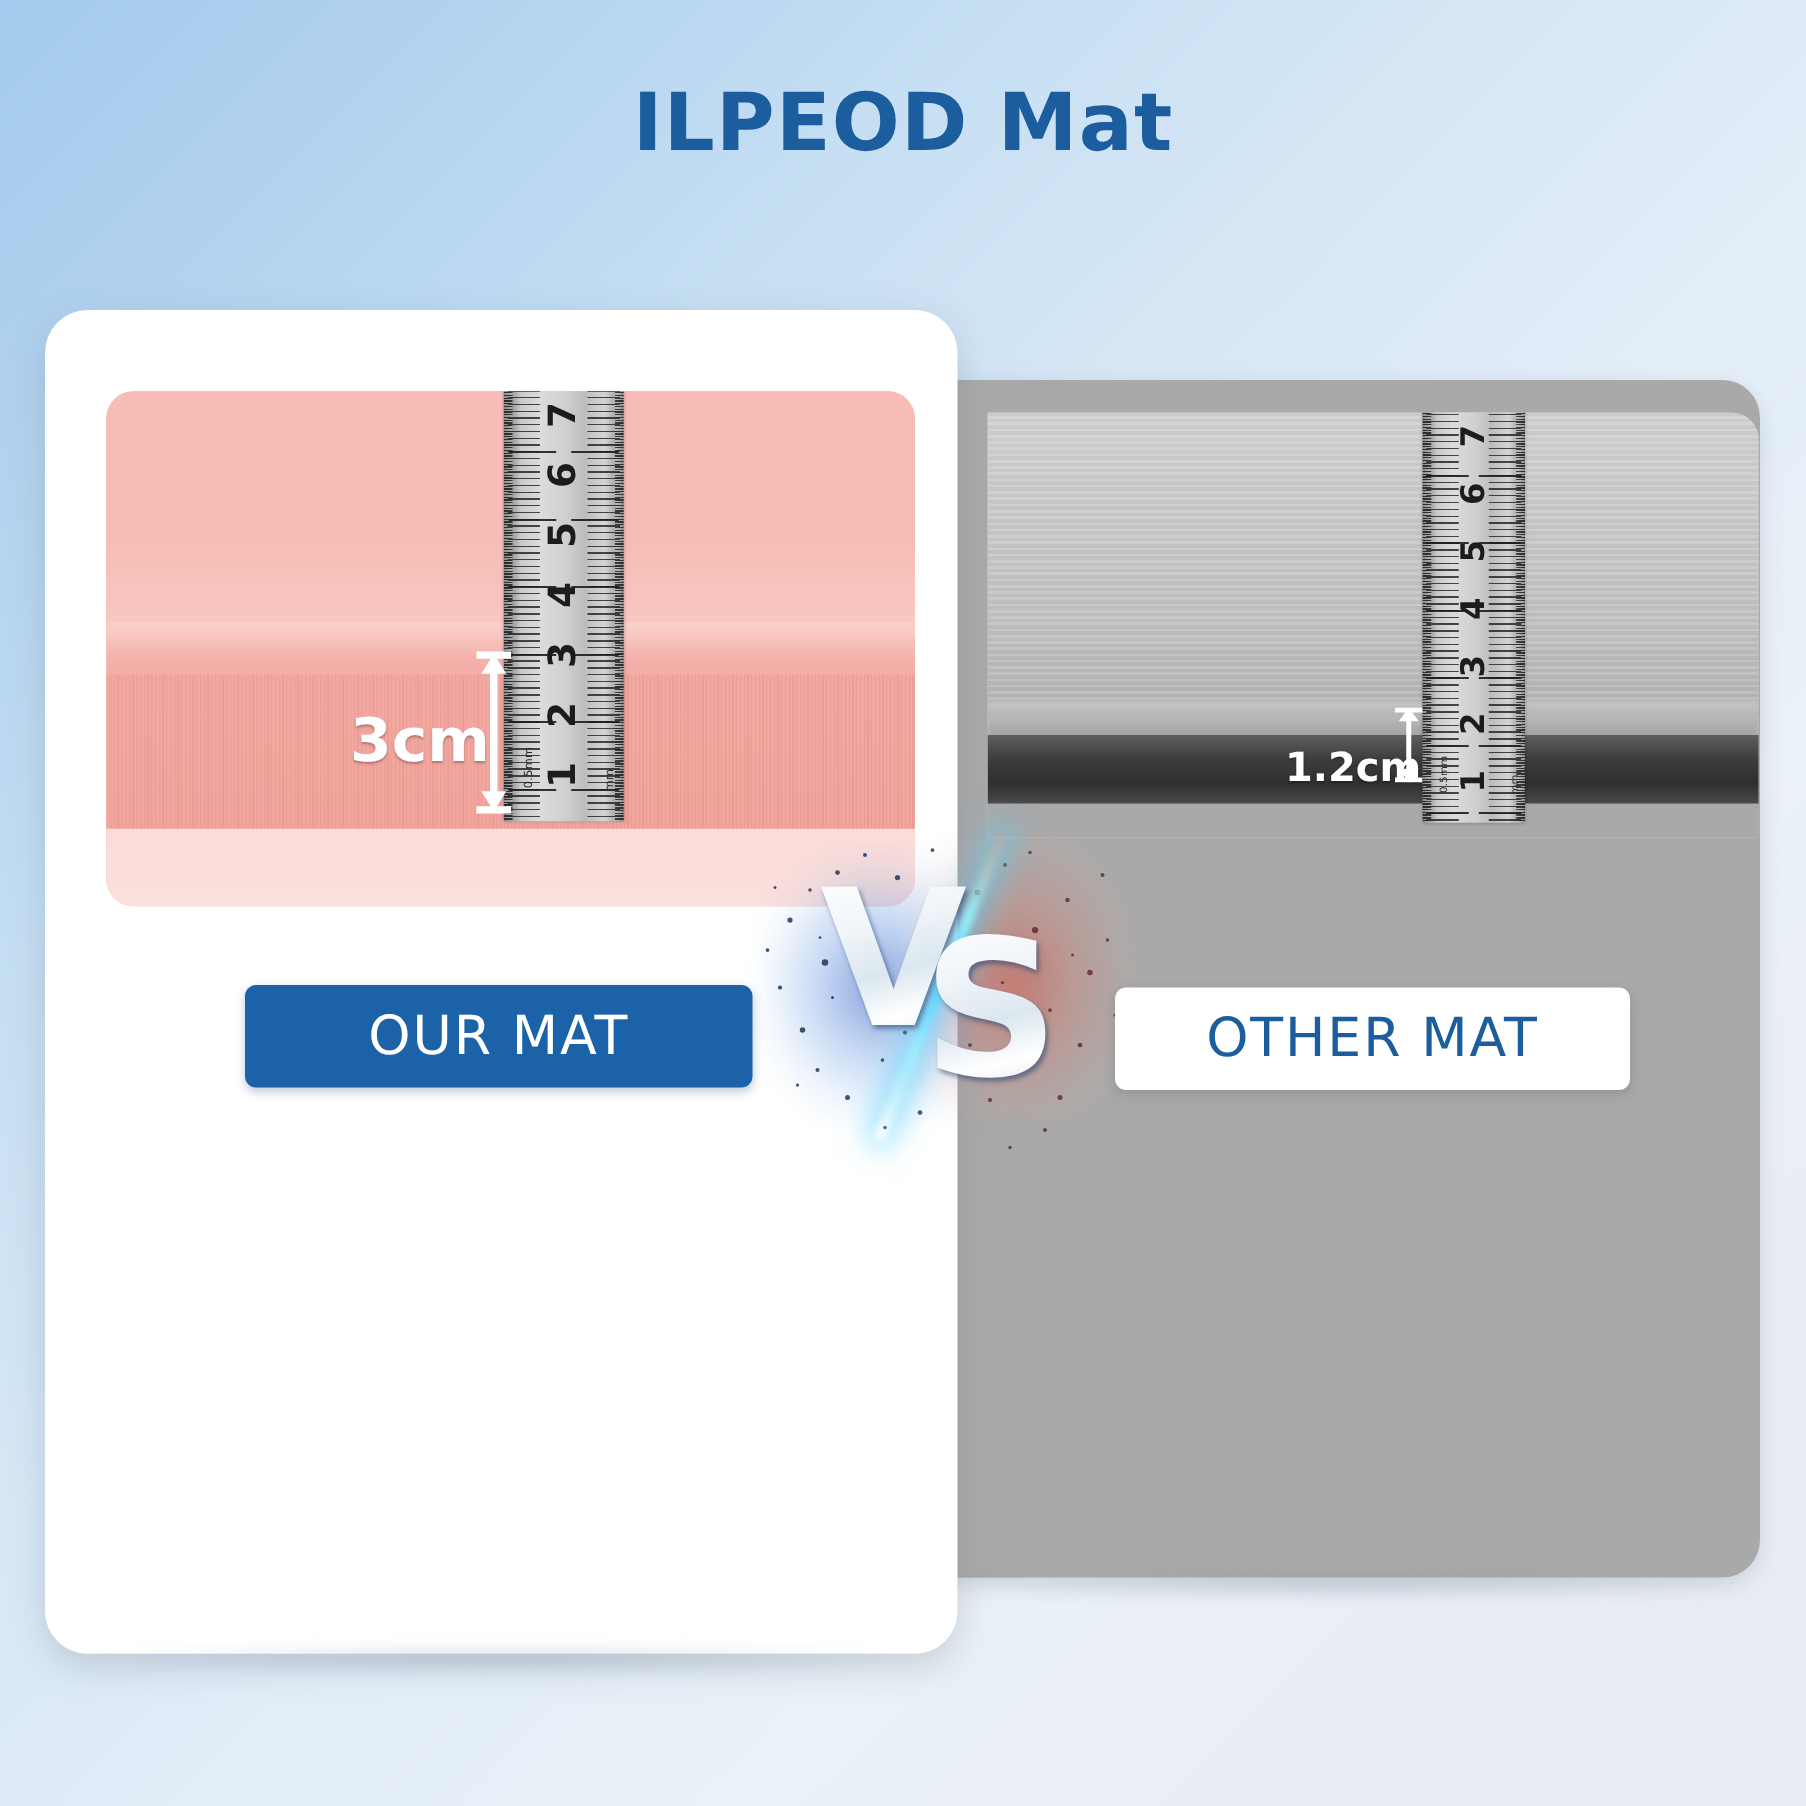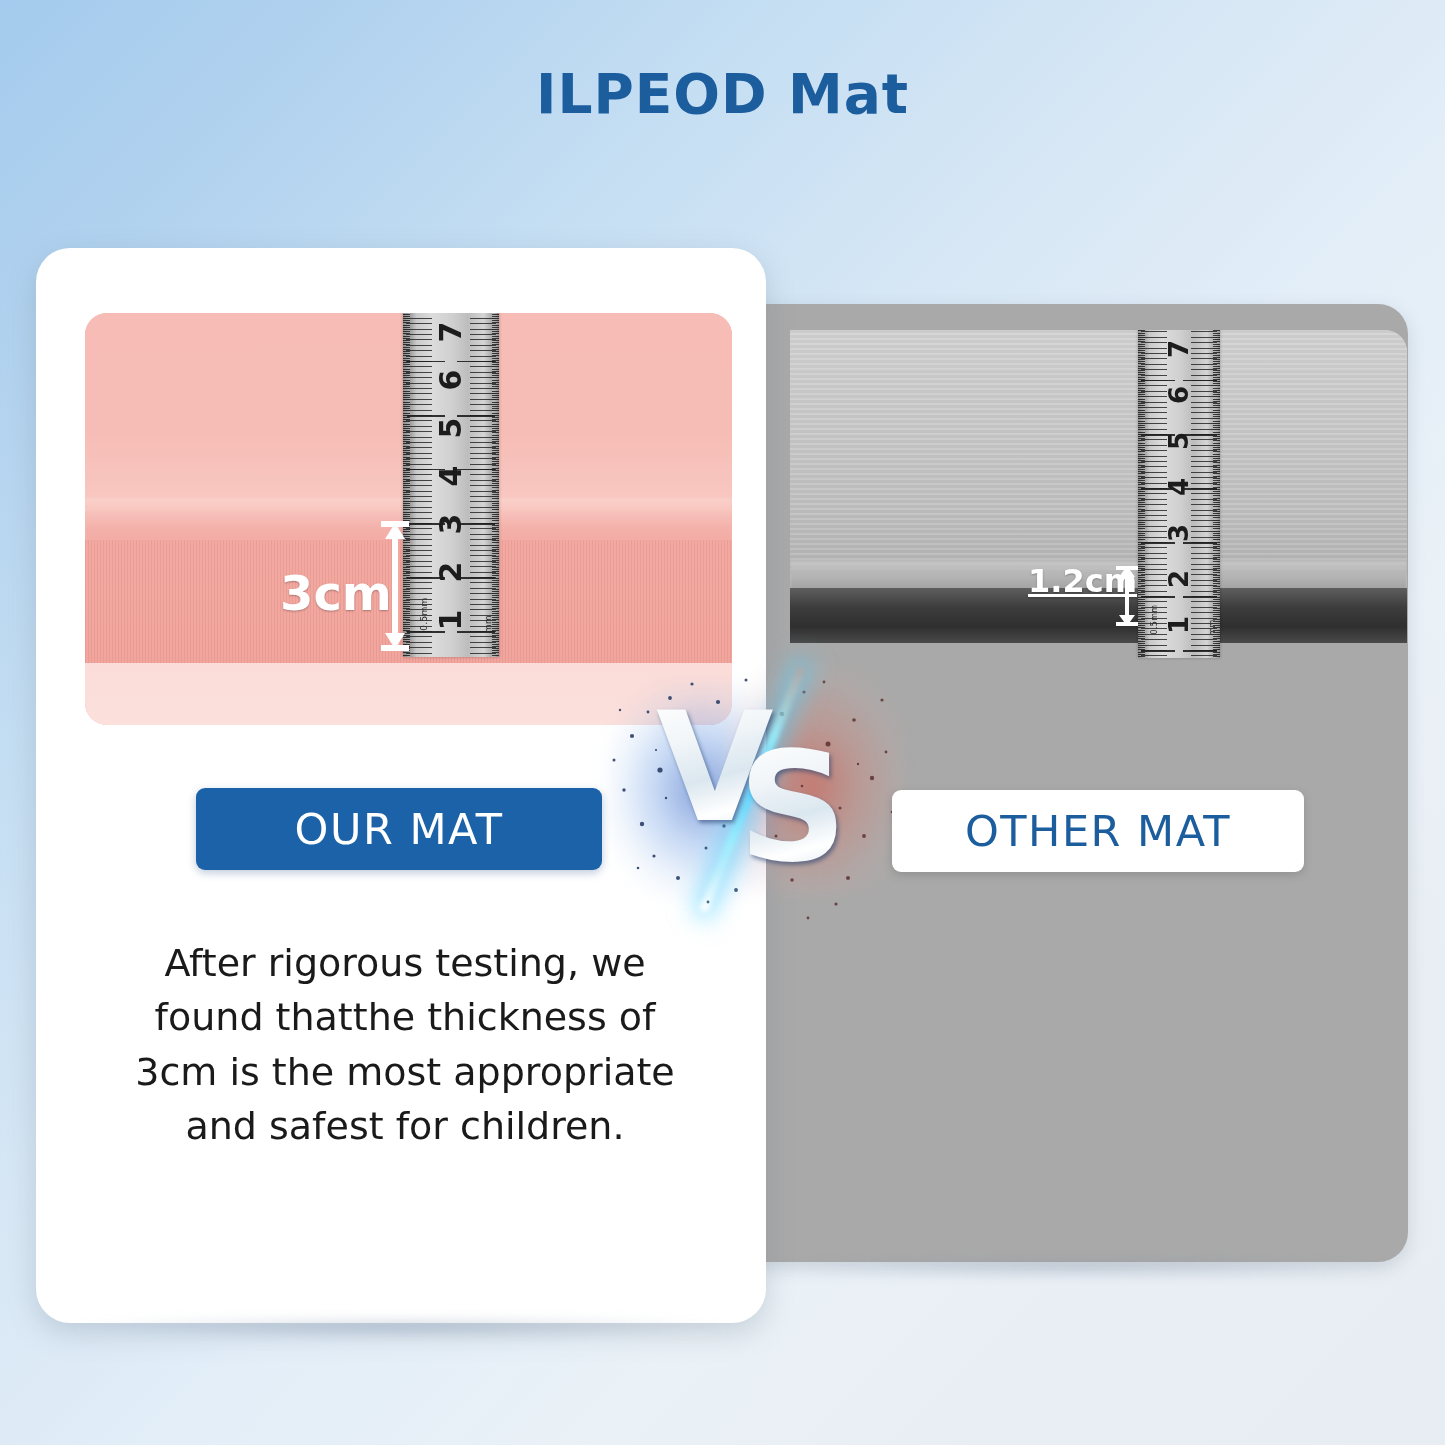--- a/index.html
+++ b/index.html
@@ -31,21 +31,21 @@
   }
 
   
   #title {
     position: absolute;
     left: 0;
     top: 62px;
     width: 1445px;
     text-align: center;
     font-family: "DejaVu Sans", sans-serif;
-    font-size: 55px;
+    font-size: 64px;
     font-weight: 600;
     letter-spacing: 1px;
     color: #1c5d9e;
     white-space: nowrap;
   }
 
   
   #card-other {
     position: absolute;
     left: 700px;
@@ -359,21 +359,21 @@
       <div class="ruler-num" style="top:102px; font-size:26px;">5</div>
       <div class="ruler-num" style="top:148px; font-size:26px;">4</div>
       <div class="ruler-num" style="top:194px; font-size:26px;">3</div>
       <div class="ruler-num" style="top:240px; font-size:26px;">2</div>
       <div class="ruler-num" style="top:286px; font-size:26px;">1</div>
 
       <div class="ruler-cap" style="left:2px; bottom:34px;">0.5mm</div>
       <div class="ruler-cap" style="right:0px; bottom:26px;">mm</div>
     </div>
 
-    <div class="measure-label" style="left:238px; top:232px; font-size:32px;text-decoration:underline;">1.2cm</div>
+    <div class="measure-label" style="left:238px; top:265px; font-size:32px;">1.2cm</div>
     <div class="measure-arrow" style="left:326px; top:236px;">
       <svg width="22" height="60" viewBox="0 0 22 60">
         <line x1="11" y1="6" x2="11" y2="54" stroke="#ffffff" stroke-width="4"></line>
         <polygon points="11,0 3,11 19,11" fill="#ffffff"></polygon>
         <polygon points="11,60 3,49 19,49" fill="#ffffff"></polygon>
         <line x1="0" y1="2" x2="22" y2="2" stroke="#ffffff" stroke-width="4"></line>
         <line x1="0" y1="58" x2="22" y2="58" stroke="#ffffff" stroke-width="4"></line>
       </svg>
     </div>
   </div>
@@ -470,18 +470,17 @@
       </g>
     </svg>
     <div id="vs-beam"></div>
     <div id="vs-v" class="vs-letter">V</div>
     <div id="vs-s" class="vs-letter">S</div>
   </div>
 
   <div id="pill-our" class="pill">OUR MAT</div>
   <div id="pill-other" class="pill">OTHER MAT</div>
 
-  <div id="copy-our" class="body-copy">After rigorous testing, we found thatthe thickness of 3cm is the most appropriate and safest for children.</div>
 
   <div id="shadow-our"></div>
   <div id="shadow-other"></div>
 
 </div>
 
 </body></html>

